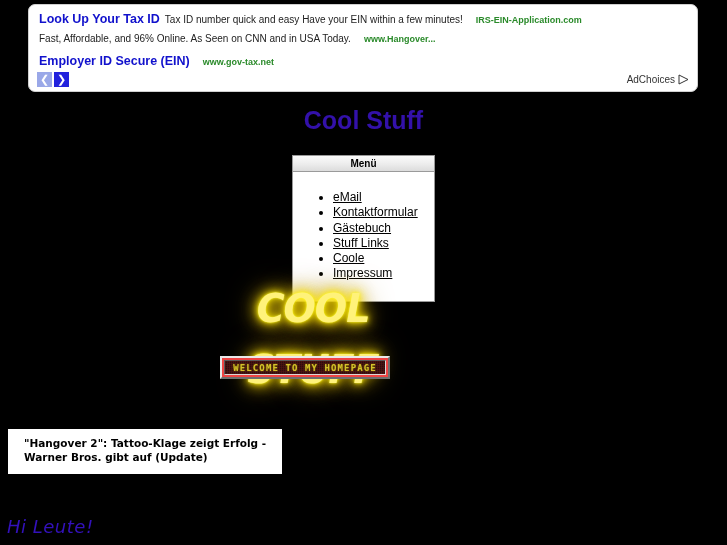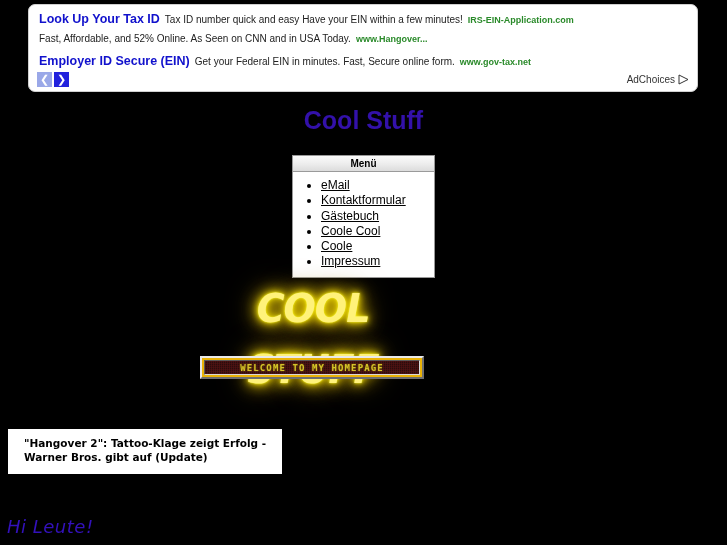--- a/index.html
+++ b/index.html
@@ -45,20 +45,21 @@
     color: #222222;
     font-size: 10px;
     font-family: "Liberation Sans", sans-serif;
     margin-right: 5px;
   }
   .ad-url {
     color: #2a8a2a;
     font-size: 9px;
     font-weight: bold;
     font-family: "Liberation Sans", sans-serif;
+    margin-left: 8px;
   }
   .ad-foot {
     position: absolute;
     left: 0; right: 0; bottom: 2px;
     height: 20px;
     display: flex;
     align-items: center;
     justify-content: space-between;
     padding: 0 8px;
     box-sizing: border-box;
@@ -112,21 +113,21 @@
     line-height: 15px;
     text-align: center;
     font-size: 10px;
     font-weight: bold;
     color: #000000;
     background: linear-gradient(to bottom, #fbfbfb 0%, #ececec 55%, #dcdcdc 100%);
     border-bottom: 1px solid #9a9a9a;
     font-family: "Liberation Sans", sans-serif;
   }
   .menu-list {
-    margin: 0;
+    margin: 12px;
     padding: 6px 0 7px 28px;
     list-style: disc;
     background: #ffffff;
   }
   .menu-list li {
     font-size: 12px;
     line-height: 15.3px;
     color: #000000;
     font-family: "Liberation Sans", sans-serif;
   }
@@ -158,26 +159,26 @@
       0 0 6px #ffee00,
       0 0 12px #ffdd00,
       0 0 20px #ddbb00,
       0 0 30px #997700;
     transform: scaleY(1.05);
   }
 
   
   .led-banner {
     position: absolute;
-    left: 200px; top: 356px;
-    width: 224px; height: 23px;
+    left: 220px; top: 356px;
+    width: 170px; height: 23px;
     box-sizing: border-box;
     border: 2px solid;
     border-color: #e9e9e9 #6f6f6f #6f6f6f #e9e9e9;
-    background: #eab308;
+    background: #ef4444;
     padding: 2px;
   }
   .led-inner {
     width: 100%; height: 100%;
     box-sizing: border-box;
     border: 1px solid;
     border-color: #5a5a5a #d8d8d8 #d8d8d8 #5a5a5a;
     background:
       repeating-linear-gradient(to right, rgba(90,20,20,0.55) 0px, rgba(90,20,20,0.55) 1px, transparent 1px, transparent 2px),
       repeating-linear-gradient(to bottom, rgba(90,20,20,0.45) 0px, rgba(90,20,20,0.45) 1px, transparent 1px, transparent 2px),
@@ -233,27 +234,26 @@
 
   <div class="ad-box">
 
     <div class="ad-row">
       <span class="ad-title">Look Up Your Tax ID</span>
       <span class="ad-desc">Tax ID number quick and easy Have your EIN within a few minutes!</span>
       <span class="ad-url">IRS-EIN-Application.com</span>
     </div>
 
     <div class="ad-row">
-      <span class="ad-desc">Fast, Affordable, and 52% Online. As Seen on CNN and in USA Today.</span>
+      <span class="ad-desc">Fast, Affordable, and 96% Online. As Seen on CNN and in USA Today.</span>
       <span class="ad-url">www.Hangover...</span>
     </div>
 
     <div class="ad-row">
       <span class="ad-title">Employer ID Secure (EIN)</span>
-      <span class="ad-desc">Get your Federal EIN in minutes. Fast, Secure online form.</span>
       <span class="ad-url">www.gov-tax.net</span>
     </div>
 
     <div class="ad-foot">
       <div class="ad-arrows">
         <div class="arrow-btn arrow-prev">❮</div>
         <div class="arrow-btn arrow-next">❯</div>
       </div>
       <div class="adchoices">
         <span>AdChoices</span>
@@ -267,21 +267,21 @@
   </div>
 
   <div class="page-title">Cool Stuff</div>
 
   <div class="menu-box">
     <div class="menu-header">Menü</div>
     <ul class="menu-list">
       <li><a href="#">eMail</a></li>
       <li><a href="#">Kontaktformular</a></li>
       <li><a href="#">Gästebuch</a></li>
-      <li><a href="#">Coole Cool</a></li>
+      <li><a href="#">Stuff Links</a></li>
       <li><a href="#">Coole</a></li>
       <li><a href="#">Impressum</a></li>
     </ul>
   </div>
 
   <div class="neon-wrap">
     <div class="neon-text">COOL STUFF</div>
   </div>
 
   <div class="led-banner">

